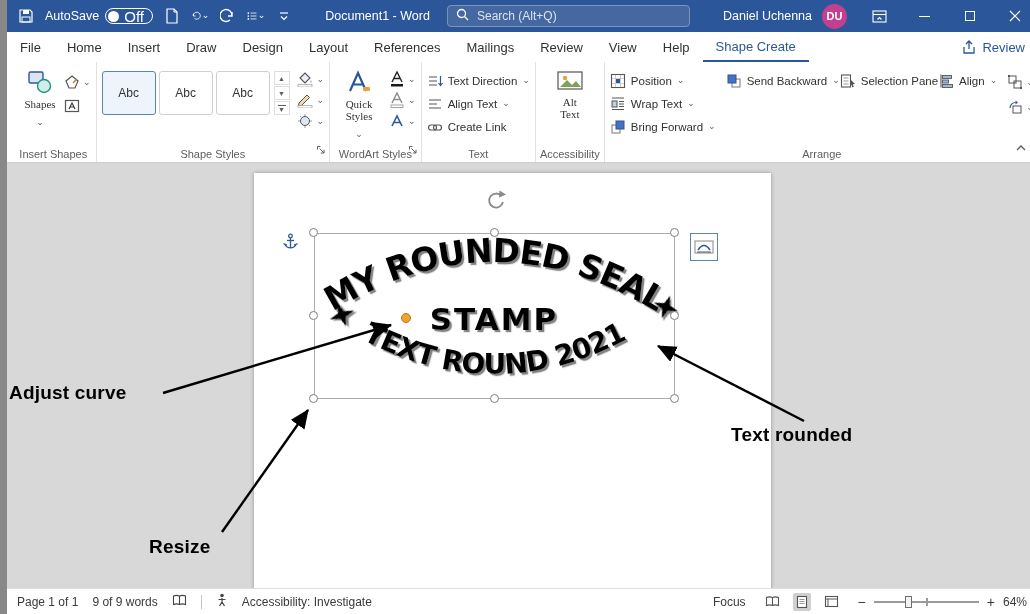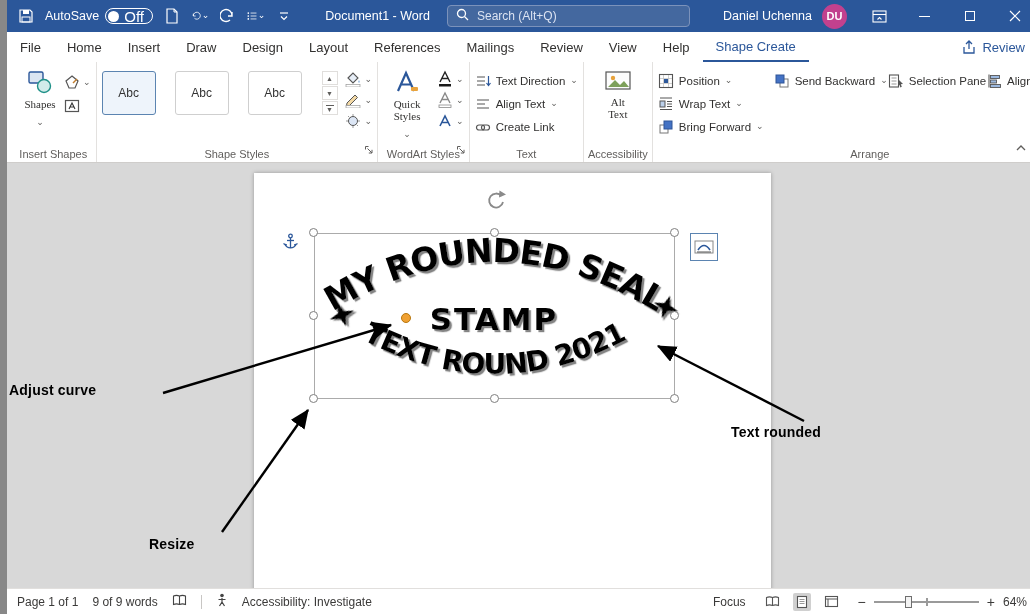--- a/index.html
+++ b/index.html
@@ -60,21 +60,21 @@
 
   
   .docarea { position:absolute; top:163px; left:0; width:1030px; height:425px; background:#d8d8d8; overflow:hidden; }
   .page { position:absolute; left:247px; top:10px; width:517px; height:430px; background:#fff; box-shadow:0 0 4px rgba(0,0,0,.3); }
   .selbox { position:absolute; left:307px; top:70px; width:361px; height:166px; border:1px solid #ababab; }
   .handle { position:absolute; width:9px; height:9px; border-radius:50%; background:#fff; border:1.5px solid #7f7f7f; z-index:6; }
   .adjust-dot { position:absolute; left:394px; top:150px; width:10px; height:10px; border-radius:50%; background:#f0a132;
                 border:1px solid #b8770e; z-index:6; }
   .wordart { position:absolute; overflow:visible; z-index:4; }
   .overlay { position:absolute; left:0; top:0; pointer-events:none; z-index:8; }
-  .annotation { position:absolute; font-size:14px; font-weight:bold; color:#000; z-index:9; white-space:nowrap;
+  .annotation { position:absolute; font-size:19px; font-weight:bold; color:#000; z-index:9; white-space:nowrap;
                 font-family:"Liberation Sans",sans-serif; letter-spacing:0.2px; }
   .layout-options { position:absolute; left:683px; top:70px; width:28px; height:28px; background:#fff; border:1px solid #5b84b1;
                     display:flex; align-items:center; justify-content:center; z-index:6; }
   .rot-handle { position:absolute; left:478px; top:26px; z-index:6; }
   .anchor { position:absolute; left:276px; top:70px; z-index:5; }
 
   
   .statusbar { position:absolute; bottom:0; left:0; width:100%; height:26px; background:#fff; border-top:1px solid #e1dfdd;
                display:flex; align-items:center; font-size:12px; color:#3b3a39; padding:0 10px; }
   .sb-left { display:flex; align-items:center; gap:14px; }
@@ -224,21 +224,21 @@
           <svg width="16" height="16" viewBox="0 0 16 16">
               <rect x="1.5" y="2.5" width="13" height="11" fill="none" stroke="#555" stroke-width="1.2"></rect>
               <path d="M5,11 L8,5 L11,11 M6.2,9 h3.6" fill="none" stroke="#333" stroke-width="1.1"></path>
             </svg>
         </div>
       </div>
       <div class="glabel">Insert Shapes</div>
     </div>
 
     <div class="rgroup">
-      <div style="display:flex;padding-top:6px;gap:16px;">
+      <div style="display:flex;padding-top:6px;">
         <div class="tile selected">Abc</div>
         <div class="tile">Abc</div>
         <div class="tile">Abc</div>
         <div class="spincol">
           <div class="spinbtn">▲</div>
           <div class="spinbtn">▼</div>
           <div class="spinbtn gallery-more">▼</div>
         </div>
       </div>
       <div class="fxcol">

